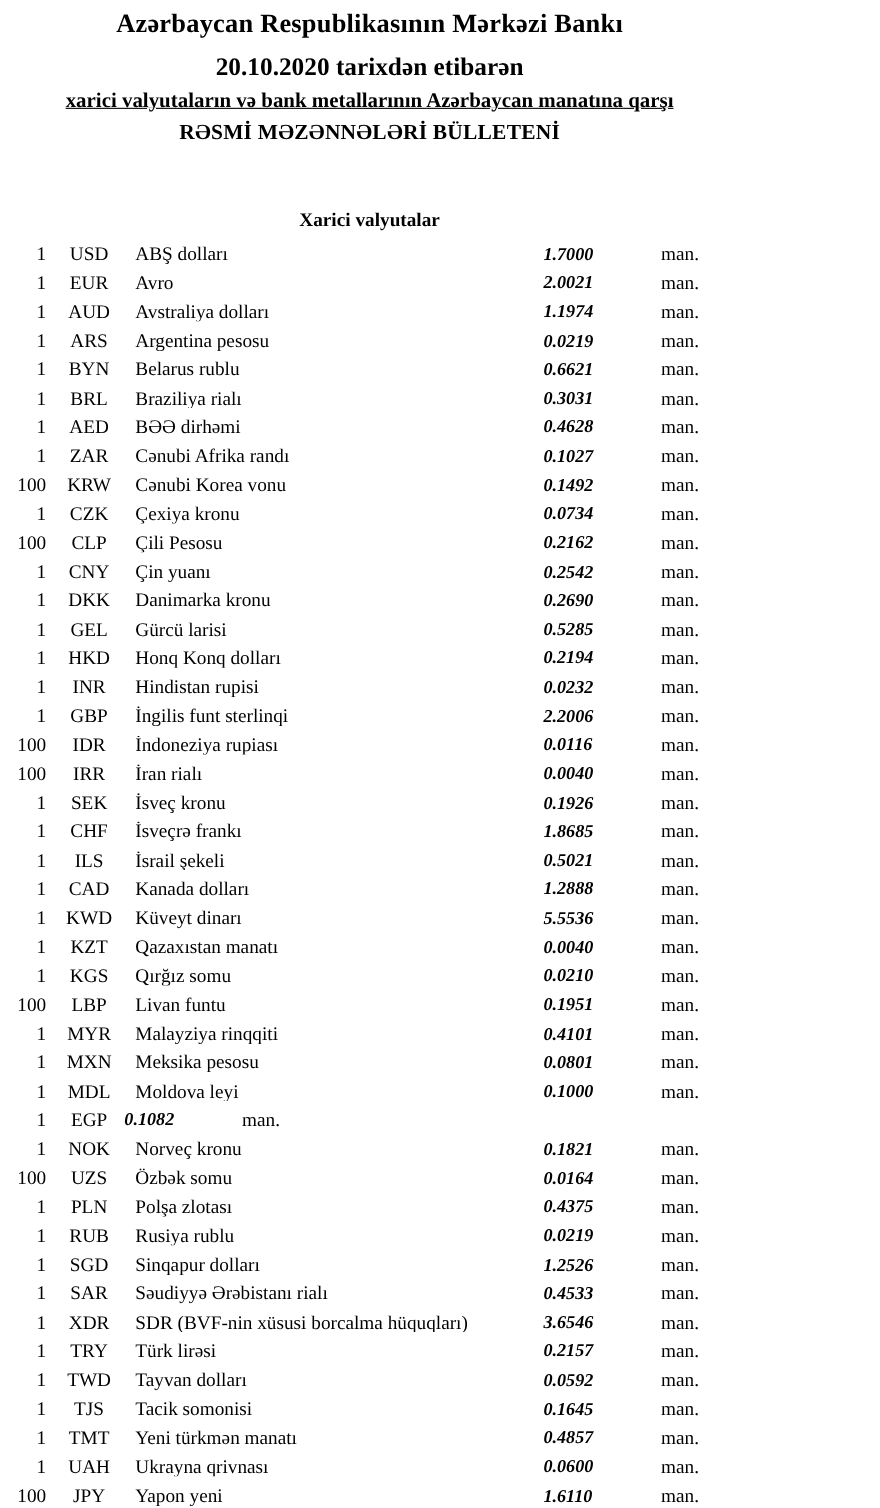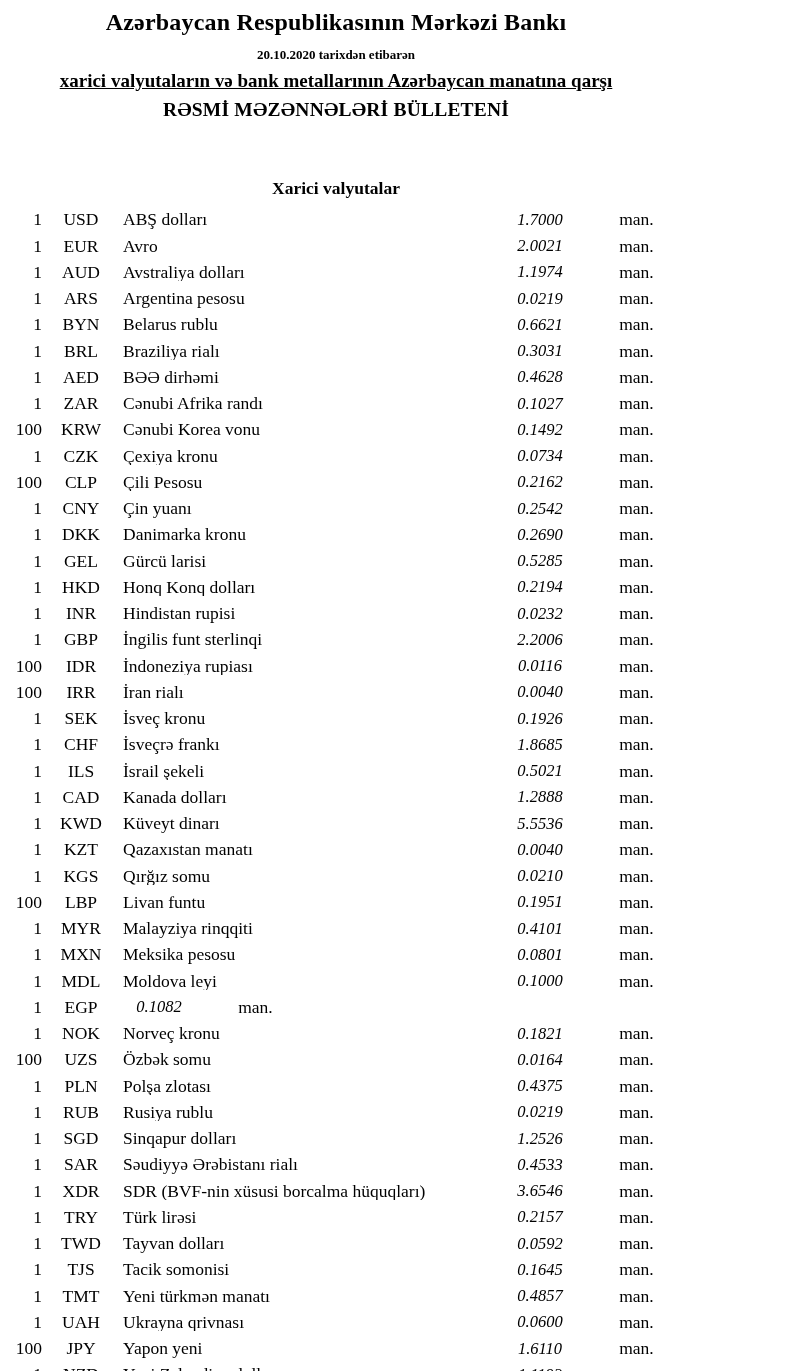--- a/index.html
+++ b/index.html
@@ -21,21 +21,21 @@
     padding-top: 7px;
   }
   .bank-name {
     font-size: 24px;
     font-weight: bold;
     margin: 0;
     line-height: 1.25;
     letter-spacing: 0.2px;
   }
   .date-line {
-    font-size: 13px;
+    font-size: 23px;
     font-weight: bold;
     margin-top: 11px;
     line-height: 1.1;
   }
   .subtitle-line {
     font-size: 19px;
     font-weight: bold;
     margin-top: 9px;
     line-height: 1.1;
     text-decoration: underline;
@@ -77,31 +77,31 @@
   }
   .cell-name {
     flex: 1 1 auto;
     margin-left: 10px;
     text-align: left;
     white-space: nowrap;
     overflow: hidden;
   }
   .cell-rate {
     width: 92px;
-    text-align: center;
-    font-weight: normal;
+    text-align: left;
+    font-weight: bold;
     font-style: italic;
     font-size: 16.5px;
     flex: 0 0 auto;
   }
   .cell-unit {
     width: 86px;
     padding-left: 15px;
     box-sizing: border-box;
-    text-align: center;
+    text-align: left;
     flex: 0 0 auto;
   }
 </style>
 </head>
 <body>
 
 <div class="page">
 
   <div class="header">
     <div class="bank-name">Azərbaycan Respublikasının Mərkəzi Bankı</div>

